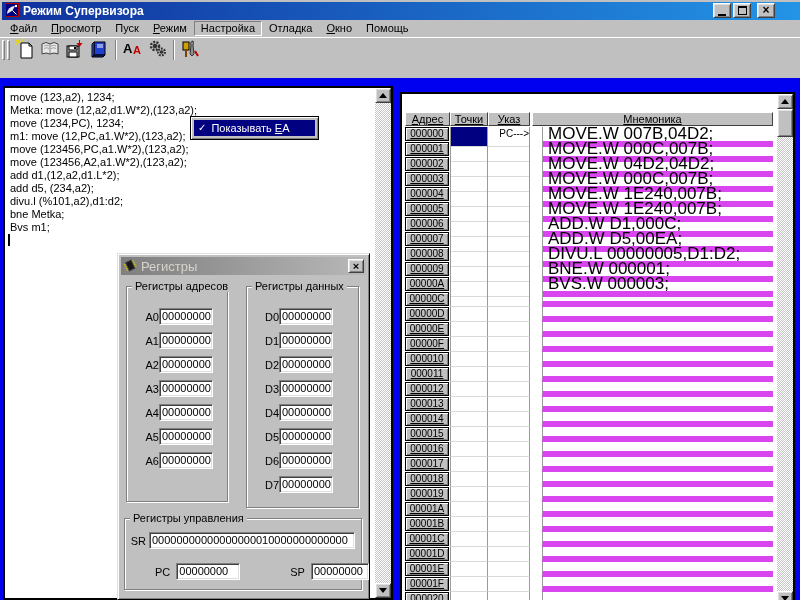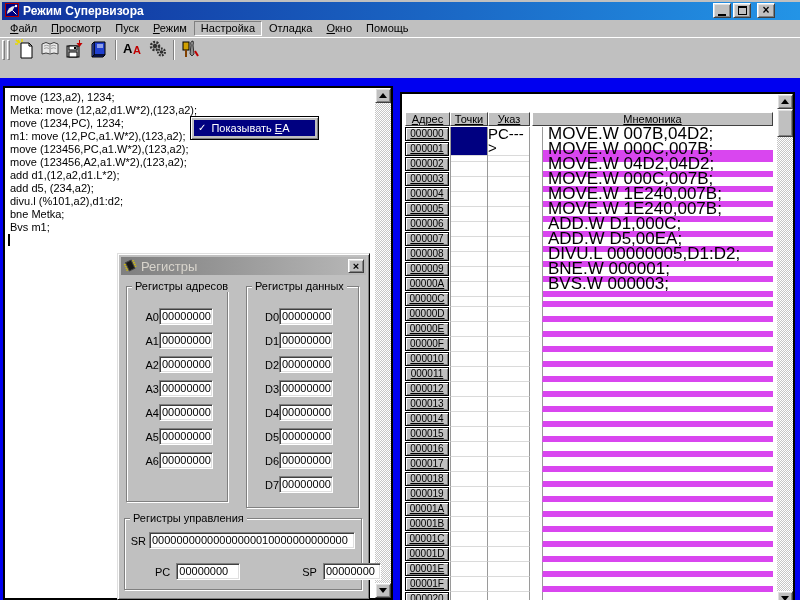--- a/index.html
+++ b/index.html
@@ -62,21 +62,21 @@
   #disasm-grid { width:calc(100% - 20px); }
   .t-head, .t-row { display:grid; grid-template-columns:45px 38px 42px 1fr; height:15px; }
   .h-cell { height:14px; background:#c0c0c0; border:1px solid; border-color:#fff #404040 #404040 #fff;
     text-align:center; text-decoration:underline; line-height:12px; font-size:11px; }
   .h-cell.c3 { margin-left:2px; }
   .addr-cell { width:44px; height:14px; background:#c0c0c0; border:1px solid #000;
     box-shadow:inset 1px 1px 0 #fff, inset -1px -1px 0 #808080;
     text-decoration:underline; text-align:center; font-size:10px; line-height:12px; cursor:default; }
   .bp-cell { border-left:1px solid #9a9a9a; border-right:1px solid #9a9a9a; border-bottom:1px solid #dadada; }
   .bp-cell.sel { background:#000080; }
-  .ptr-cell { border-right:1px solid #9a9a9a; border-bottom:1px solid #dadada; text-align:left; font-size:15px; line-height:14px; }
+  .ptr-cell { border-right:1px solid #9a9a9a; border-bottom:1px solid #dadada; text-align:right; font-size:10px; line-height:14px; }
   .mn-cell { margin-left:12px; border-left:1px solid #9a9a9a; border-bottom:6px solid #d946ef;
     padding-left:5px; font-size:17px; line-height:14px; white-space:pre; }
 
   
   #popup-menu { position:absolute; left:190px; top:38px; width:129px; background:#c0c0c0; border:1px solid #000;
     box-shadow:inset 1px 1px 0 #fff, inset -1px -1px 0 #808080; padding:3px; z-index:60; }
   .popup-item { height:16px; background:#000080; color:#fff; display:flex; align-items:center; gap:5px; padding:0 4px; }
   .popup-item .check { font-size:10px; line-height:16px; }
 
   
@@ -99,21 +99,21 @@
   .reg-row { display:flex; align-items:center; gap:0; height:17px; }
   .reg-label { width:20px; text-align:right; }
   .field { background:#fff; border:1px solid; border-color:#808080 #fff #fff #808080;
     box-shadow:inset 1px 1px 0 #404040, inset -1px -1px 0 #dfdfdf;
     font-size:11px; padding:1px 2px; height:17px; overflow:hidden; white-space:nowrap; }
   .reg-field { width:54px; }
   .sr-row { position:absolute; left:5px; top:13px; display:flex; align-items:center; gap:3px; }
   .sr-field { width:206px; letter-spacing:0; }
   .pcsp-row { position:absolute; left:30px; top:44px; display:flex; align-items:center; gap:6px; }
   .pc-field { width:64px; }
-  .sp-label { margin-left:56px; }
+  .sp-label { margin-left:44px; }
   .sp-field { width:58px; }
 </style>
 </head>
 <body>
 
 <div id="screen">
 
   <div id="titlebar">
     <span><svg width="14" height="14">
           <rect x="0.5" y="0.5" width="13" height="13" fill="#000080" stroke="#b00000"></rect>

